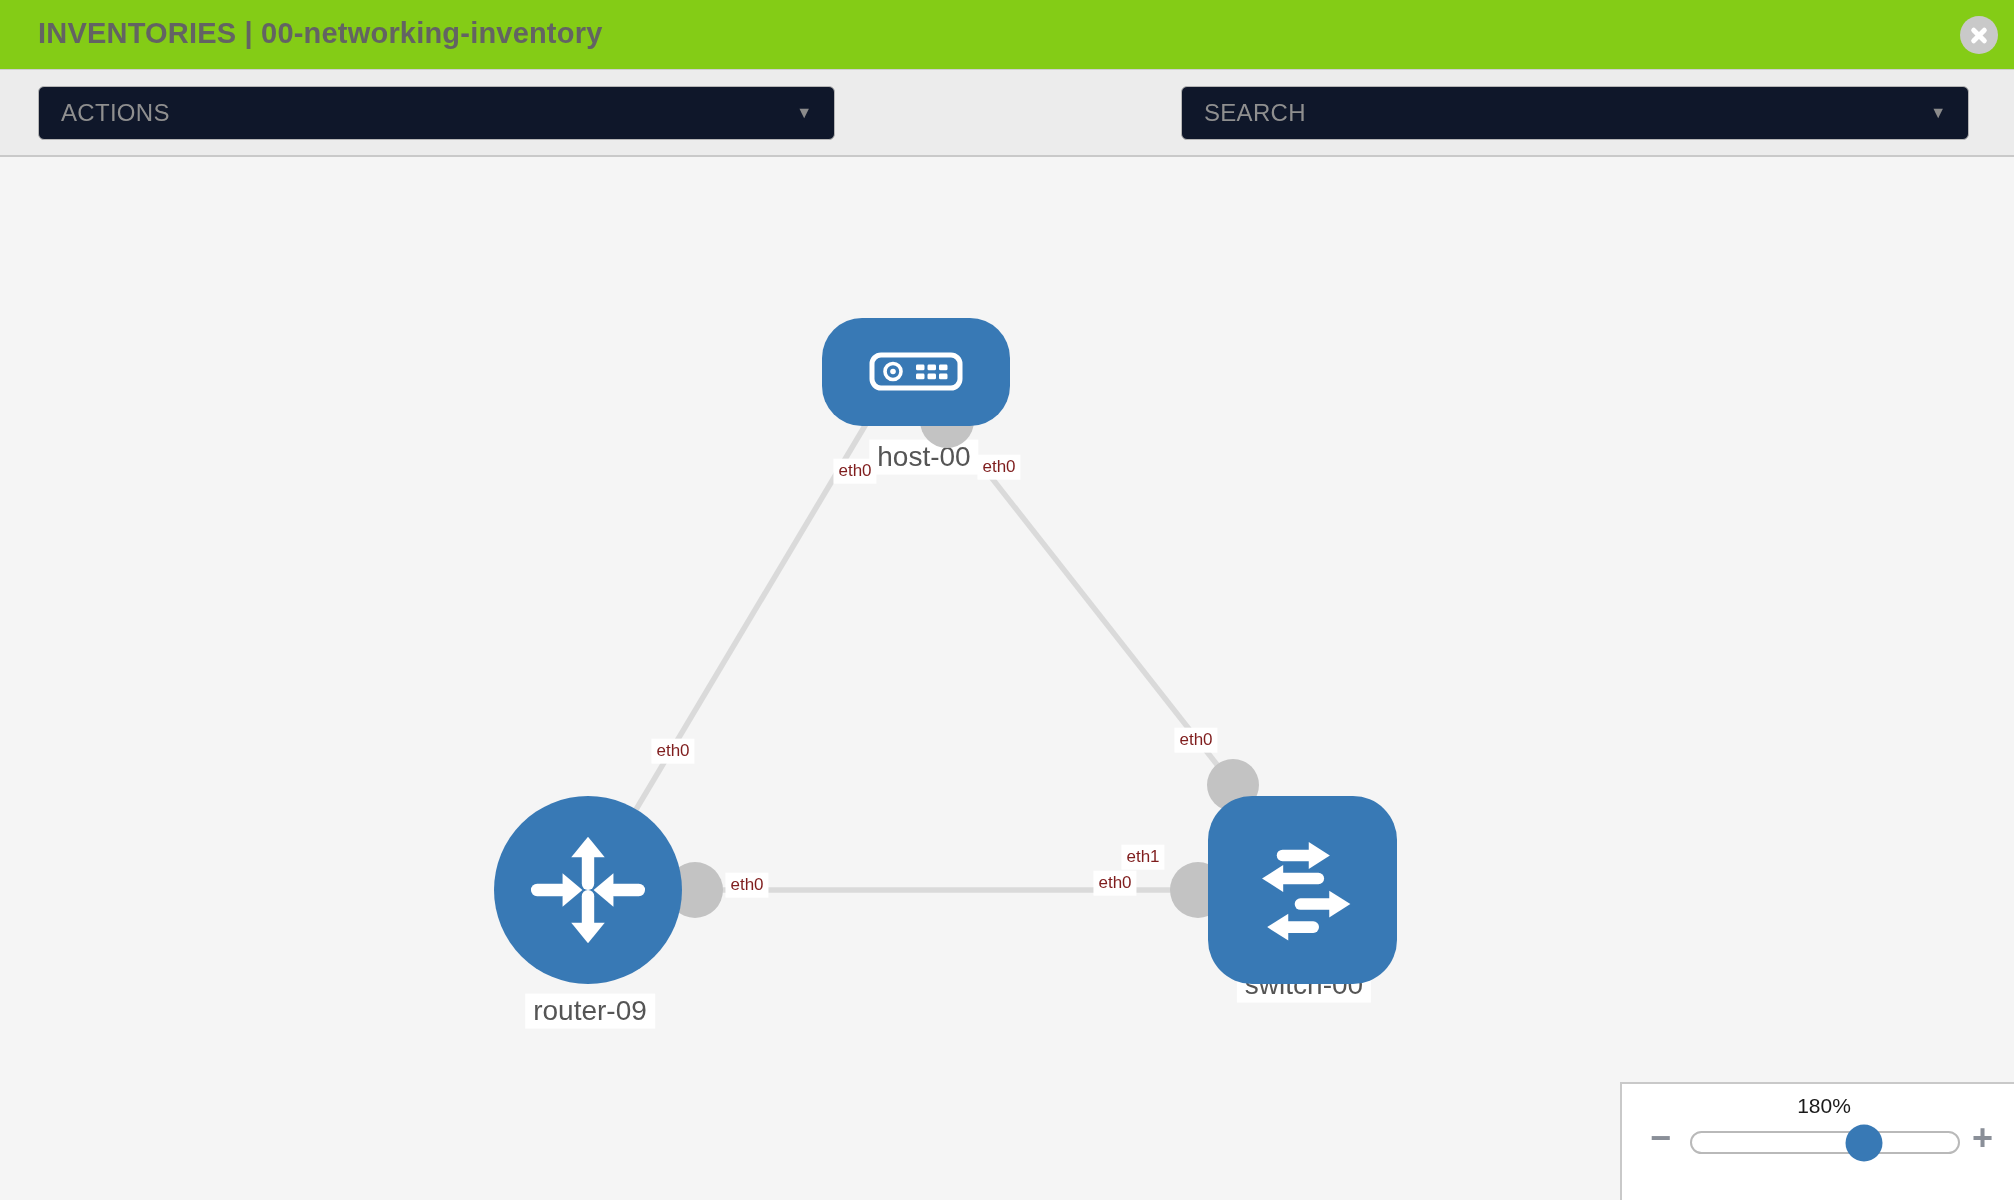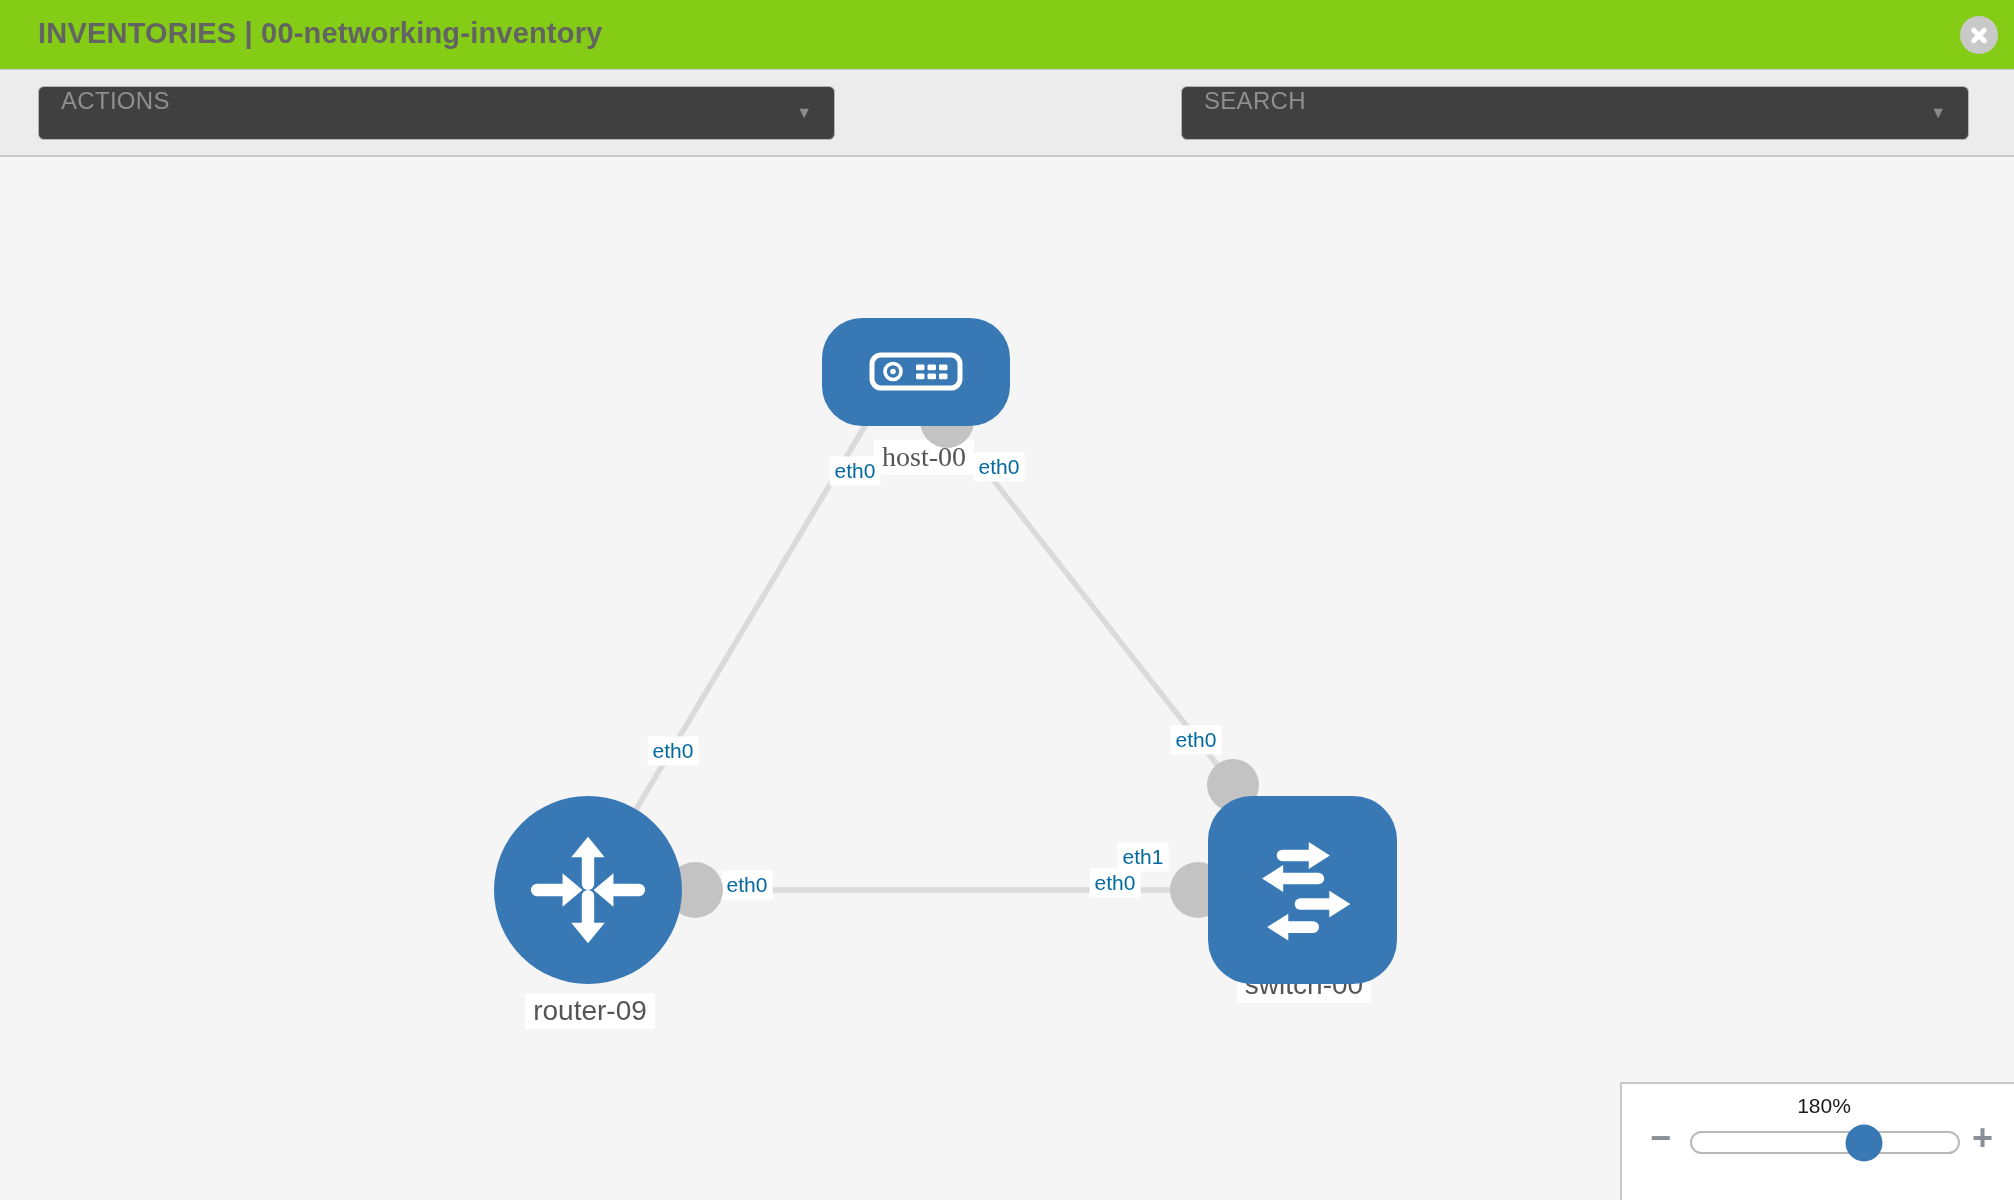--- a/index.html
+++ b/index.html
@@ -27,40 +27,40 @@
     background:#ffffff;
   }
   .close-btn::before{transform:rotate(45deg);}
   .close-btn::after{transform:rotate(-45deg);}
   
   .toolbar{
     position:absolute;left:0;top:70px;width:2014px;height:87px;background:#ececec;
     border-bottom:2px solid #c9c9c9;box-sizing:border-box;
   }
   .select{
-    position:absolute;top:16px;height:54px;background:#404040;border:1px solid #b5b5b5;
-    border-radius:6px;box-sizing:border-box;display:flex;align-items:flex-start;
+    position:absolute;top:16px;height:54px;background:#0f172a;border:1px solid #b5b5b5;
+    border-radius:6px;box-sizing:border-box;display:flex;align-items:center;
     padding:0 22px;cursor:pointer;
   }
   .select .sel-text{font-size:24px;color:#8f8f8f;letter-spacing:.3px;}
   .select .caret{
     position:absolute;right:22px;top:50%;transform:translateY(-50%);
     font-size:16px;color:#8b8b8b;
   }
   .select.actions{left:38px;width:797px;}
   .select.search{left:1181px;width:788px;}
   .tool-icon{position:absolute;top:94px;width:40px;height:40px;cursor:pointer;}
   .tool-icon.wrench{left:1046px;}
   .tool-icon.key{left:1115px;}
   
   .canvas{position:absolute;left:0;top:157px;width:2014px;height:1043px;background:#f5f5f5;}
   .edges{position:absolute;left:0;top:0;z-index:1;}
   .iflabel{
     position:absolute;transform:translate(-50%,-50%);z-index:2;
-    background:#ffffff;color:#0369a1;font-size:21px;line-height:1.1;
+    background:#ffffff;color:#7f1d1d;font-size:17px;line-height:1.1;
     padding:3px 5px;white-space:nowrap;
   }
   .nodelabel{
     position:absolute;transform:translate(-50%,-50%);z-index:2;
     background:#ffffff;color:#555555;font-size:28px;line-height:1.1;
     padding:2px 8px;white-space:nowrap;
   }
   .connector{
     position:absolute;border-radius:50%;background:#c3c3c3;z-index:3;
   }
@@ -134,21 +134,21 @@
 </div>
 
 <div class="canvas">
 
   <svg class="edges" width="2014" height="1043" viewBox="0 157 2014 1043">
     <line x1="866" y1="424" x2="588" y2="890" stroke="#dadada" stroke-width="5.5"></line>
     <line x1="947" y1="421" x2="1233" y2="785" stroke="#dadada" stroke-width="5.5"></line>
     <line x1="588" y1="890" x2="1302" y2="890" stroke="#dadada" stroke-width="5.5"></line>
   </svg>
 
-  <div class="nodelabel" style="left:924px;top:300px;font-family:Liberation Serif, serif;">host-00</div>
+  <div class="nodelabel" style="left:924px;top:300px;">host-00</div>
   <div class="iflabel" style="left:855px;top:314px;">eth0</div>
   <div class="iflabel" style="left:999px;top:310px;">eth0</div>
   <div class="iflabel" style="left:673px;top:594px;">eth0</div>
   <div class="iflabel" style="left:1196px;top:583px;">eth0</div>
   <div class="iflabel" style="left:747px;top:728px;">eth0</div>
   <div class="iflabel" style="left:1115px;top:726px;">eth0</div>
   <div class="iflabel" style="left:1143px;top:700px;">eth1</div>
   <div class="nodelabel" style="left:590px;top:854px;">router-09</div>
   <div class="nodelabel" style="left:1304px;top:828px;">switch-00</div>
 

